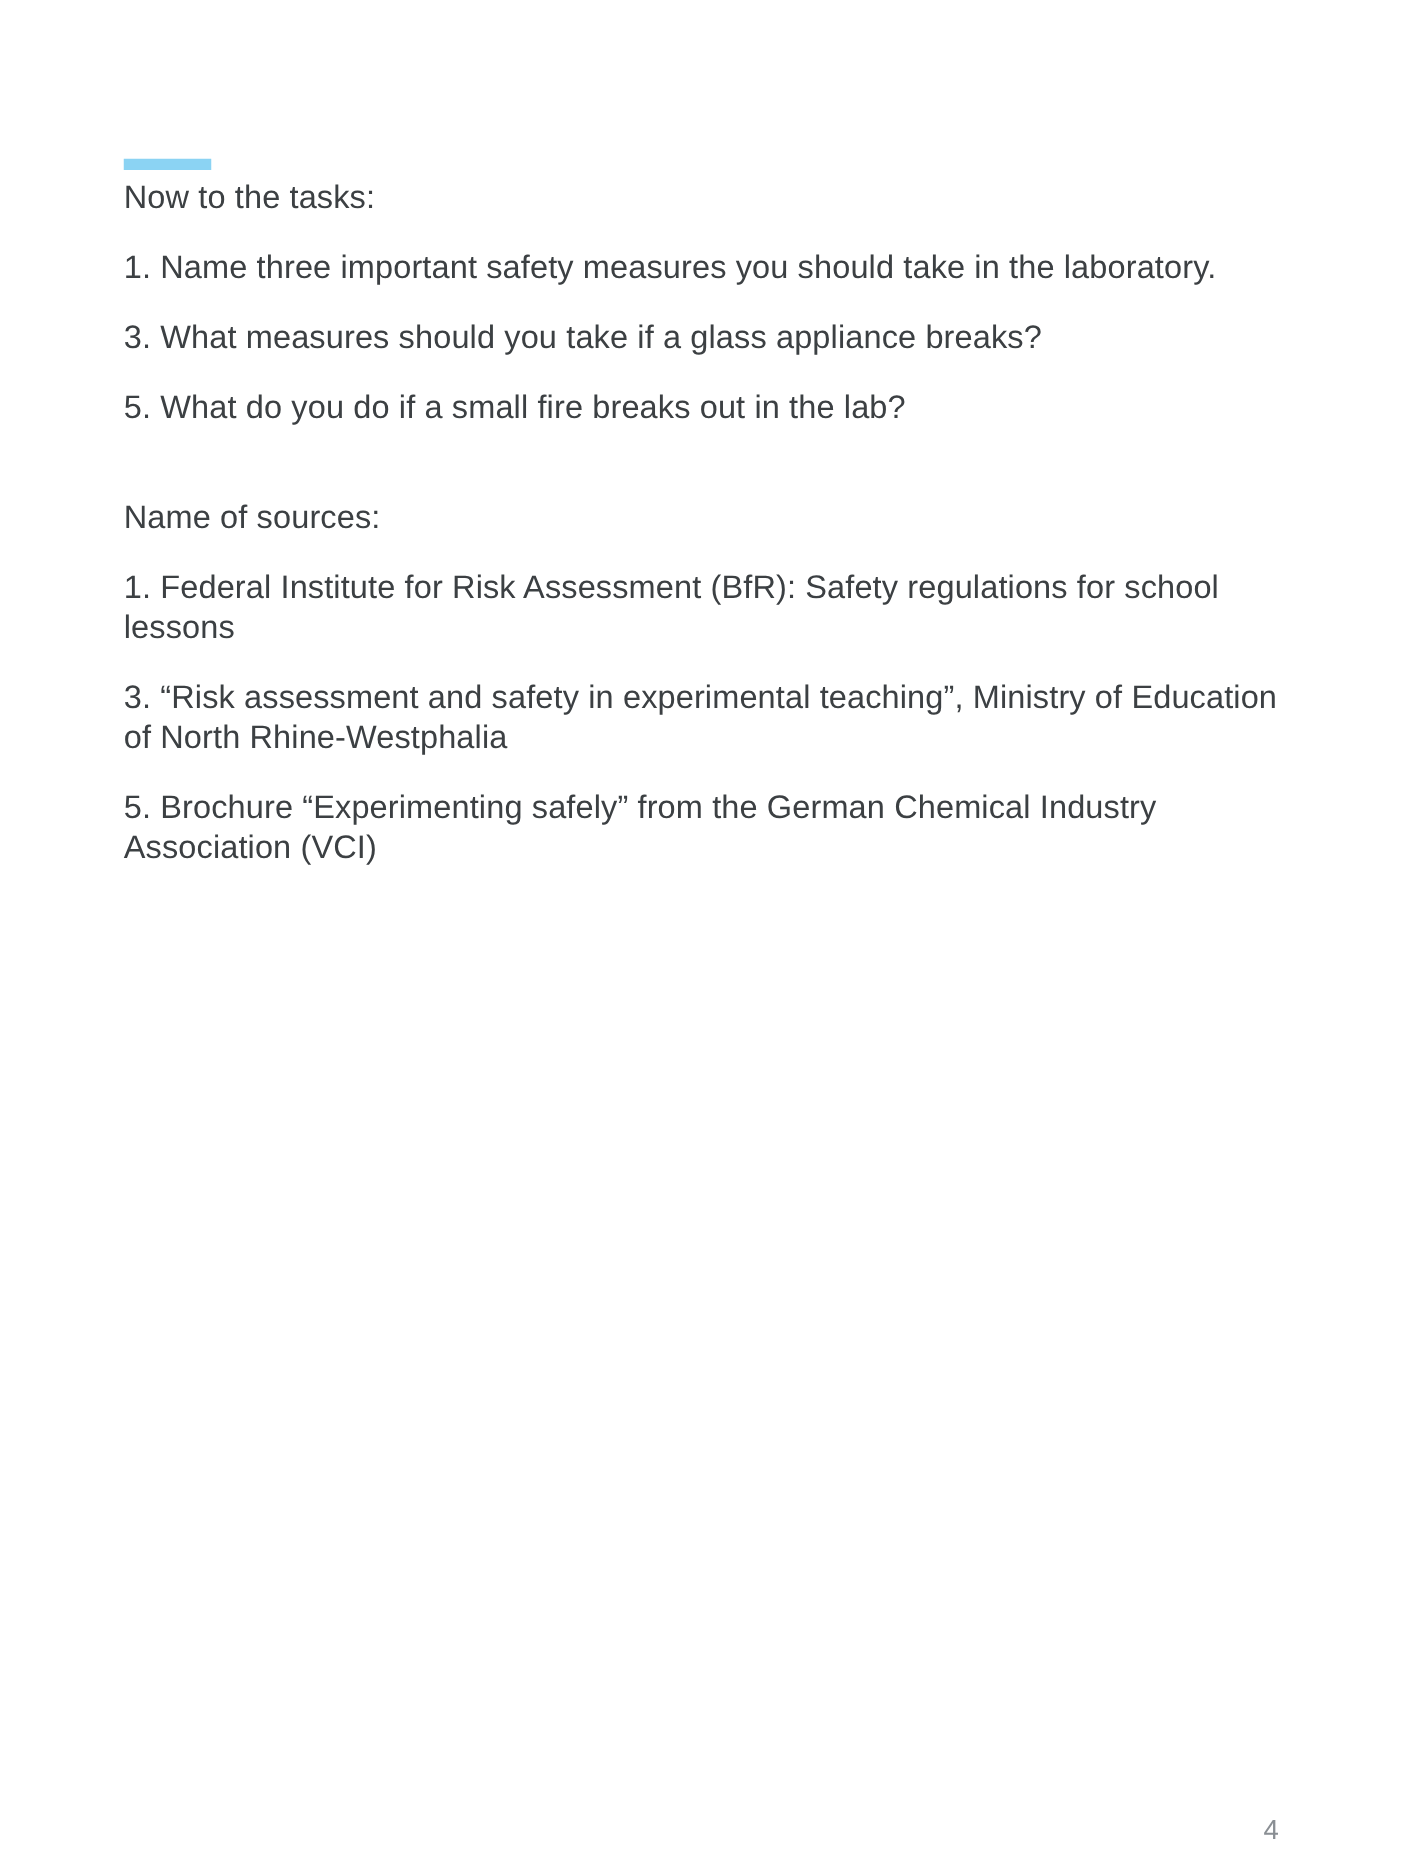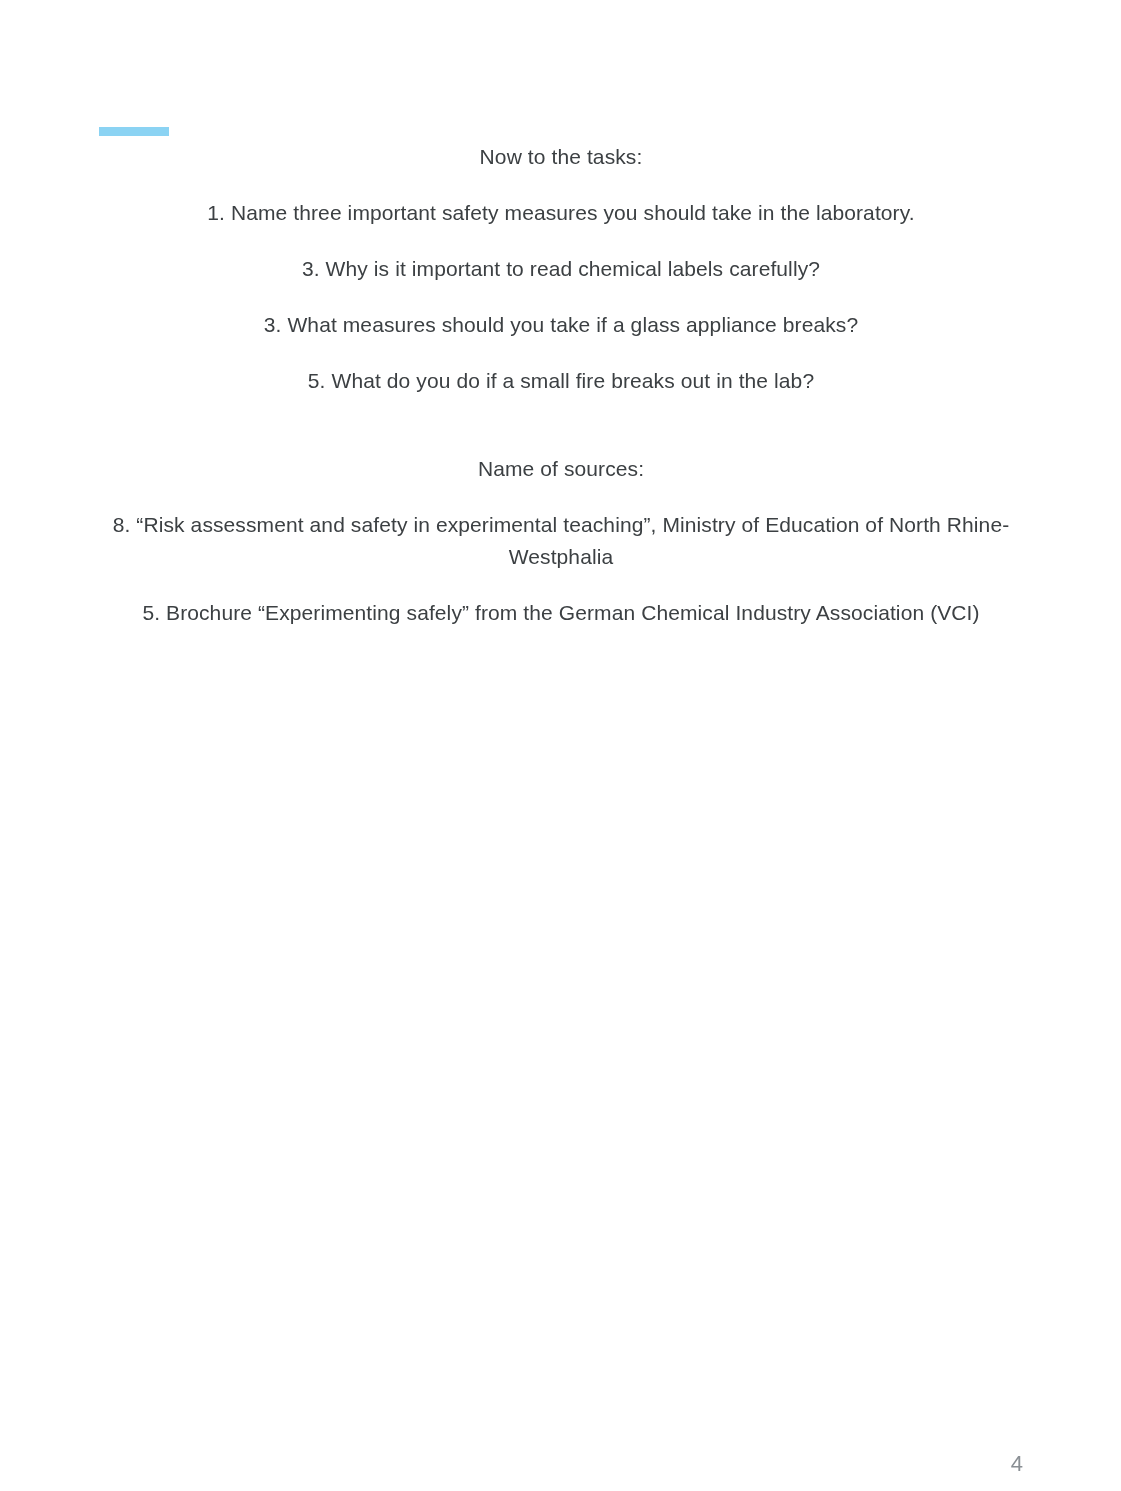--- a/index.html
+++ b/index.html
@@ -19,26 +19,25 @@
     top: 127px;
     width: 924px;
   }
   .accent-bar {
     width: 70px;
     height: 9px;
     background: #8bd3f3; 
     margin-bottom: 5px;
   }
   .content p {
-    font-size: 21px;
+    font-size: 26px;
     line-height: 32px;
     font-weight: 400;
     letter-spacing: 0.1px;
     margin: 0 0 24px 0;
-    text-align: center;
   }
   .section-gap {
     margin-top: 56px !important;
   }
   .page-number {
     position: absolute;
     top: 1450px;
     right: 98px;
     font-size: 22px;
     line-height: 28px;
@@ -48,24 +47,24 @@
 </head>
 <body>
 
 <div class="page">
   <div class="content">
     <div class="accent-bar" style="background: rgb(139, 211, 243);"></div>
 
     <p>Now to the tasks:</p>
 
     <p>1. Name three important safety measures you should take in the laboratory.</p>
-    <p>3. Why is it important to read chemical labels carefully?</p>
     <p>3. What measures should you take if a glass appliance breaks?</p>
     <p>5. What do you do if a small fire breaks out in the lab?</p>
 
     <p class="section-gap">Name of sources:</p>
 
-    <p>8. “Risk assessment and safety in experimental teaching”, Ministry of Education of North Rhine-Westphalia</p>
+    <p>1. Federal Institute for Risk Assessment (BfR): Safety regulations for school lessons</p>
+    <p>3. “Risk assessment and safety in experimental teaching”, Ministry of Education of North Rhine-Westphalia</p>
     <p>5. Brochure “Experimenting safely” from the German Chemical Industry Association (VCI)</p>
   </div>
 
   <div class="page-number">4</div>
 </div>
 
 </body></html>

